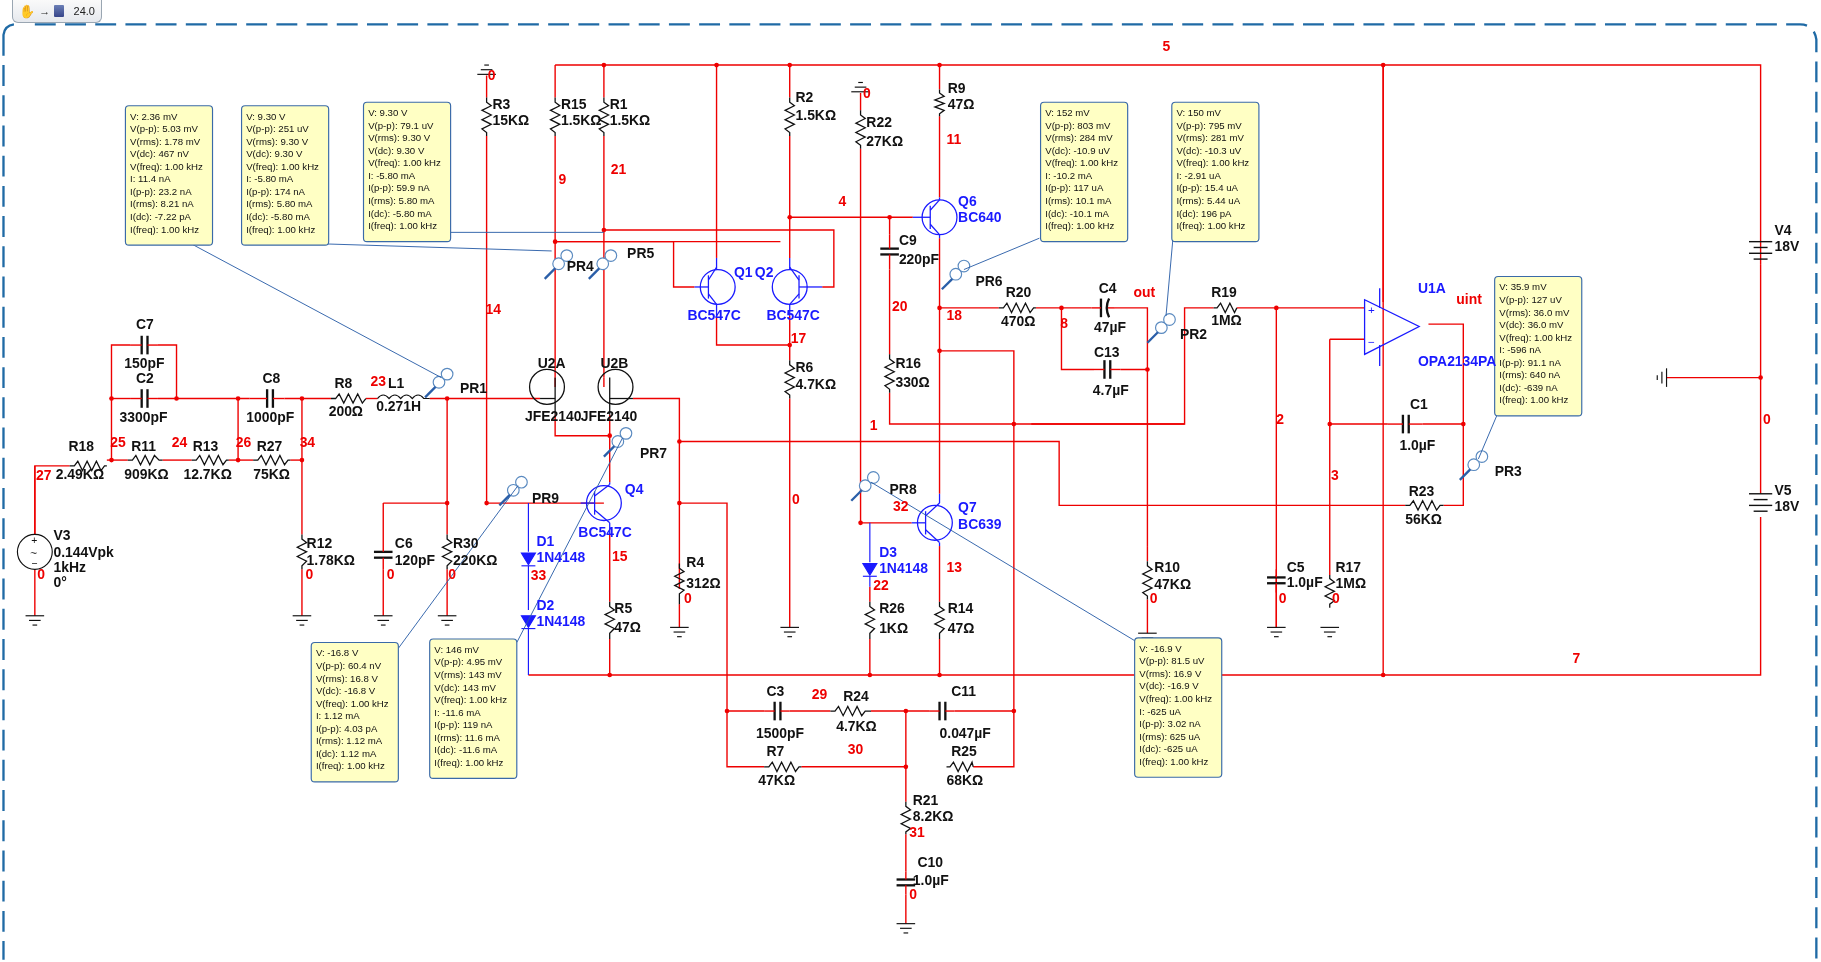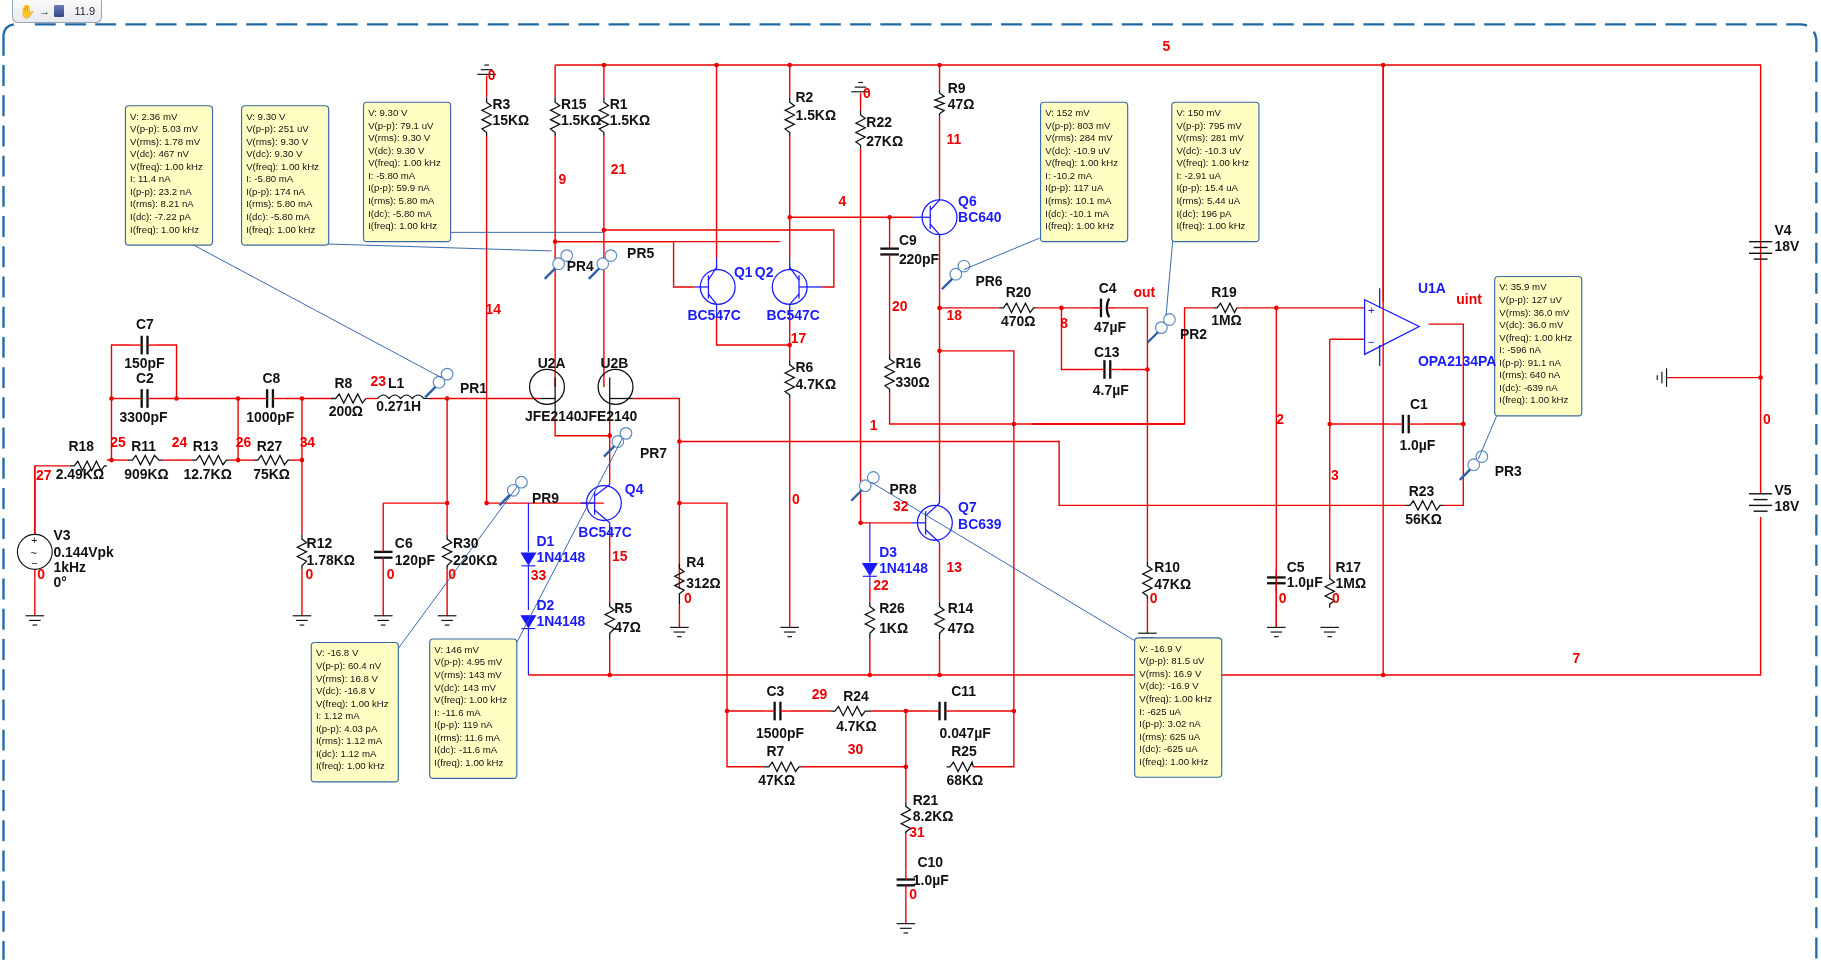--- a/index.html
+++ b/index.html
@@ -19,21 +19,21 @@
   .probe-txt{font-size:8.3px;fill:#111;}
   .leader{stroke:#2a5ea8;stroke-width:0.8;fill:none;}
 </style>
 </head>
 <body>
 
 <div id="tab">
   <span class="ic">✋</span>
   <span>→</span>
   <span class="sheet"></span>
-  <span style="margin-left:6px">11.9</span>
+  <span style="margin-left:6px">24.0</span>
 </div>
 
 <svg id="canvas" viewBox="0 0 1568 828" preserveAspectRatio="none" xmlns="http://www.w3.org/2000/svg">
 
   <path d="M30,21 H1550 Q1562,21 1564,34 V826 M3,30 V826 M3,30 Q4,22 12,21" stroke="#1f6aa5" stroke-width="2" stroke-dasharray="18,8" fill="none"></path>
 
   <g>
     <polyline class="wire" points="478,56 1516,56 1516,208"></polyline>
     <polyline class="wire" points="1516,228 1516,425"></polyline>
     <polyline class="wire" points="1516,445 1516,581 455,581"></polyline>

